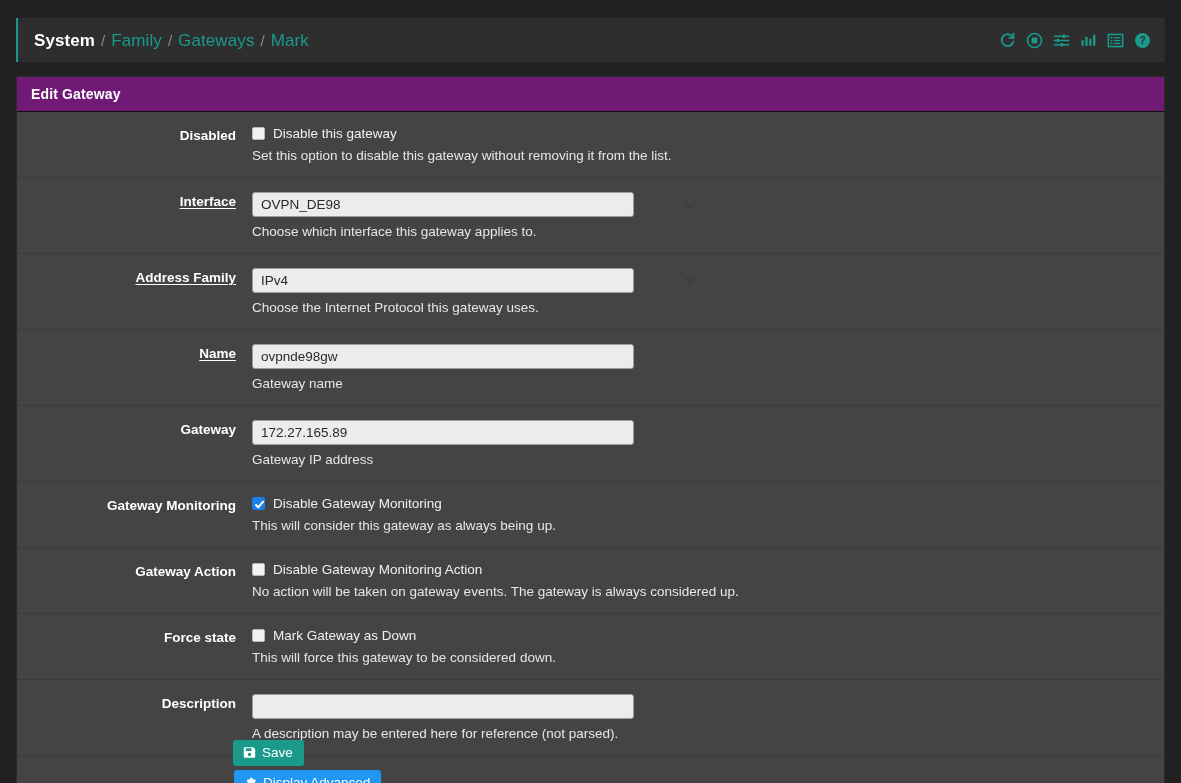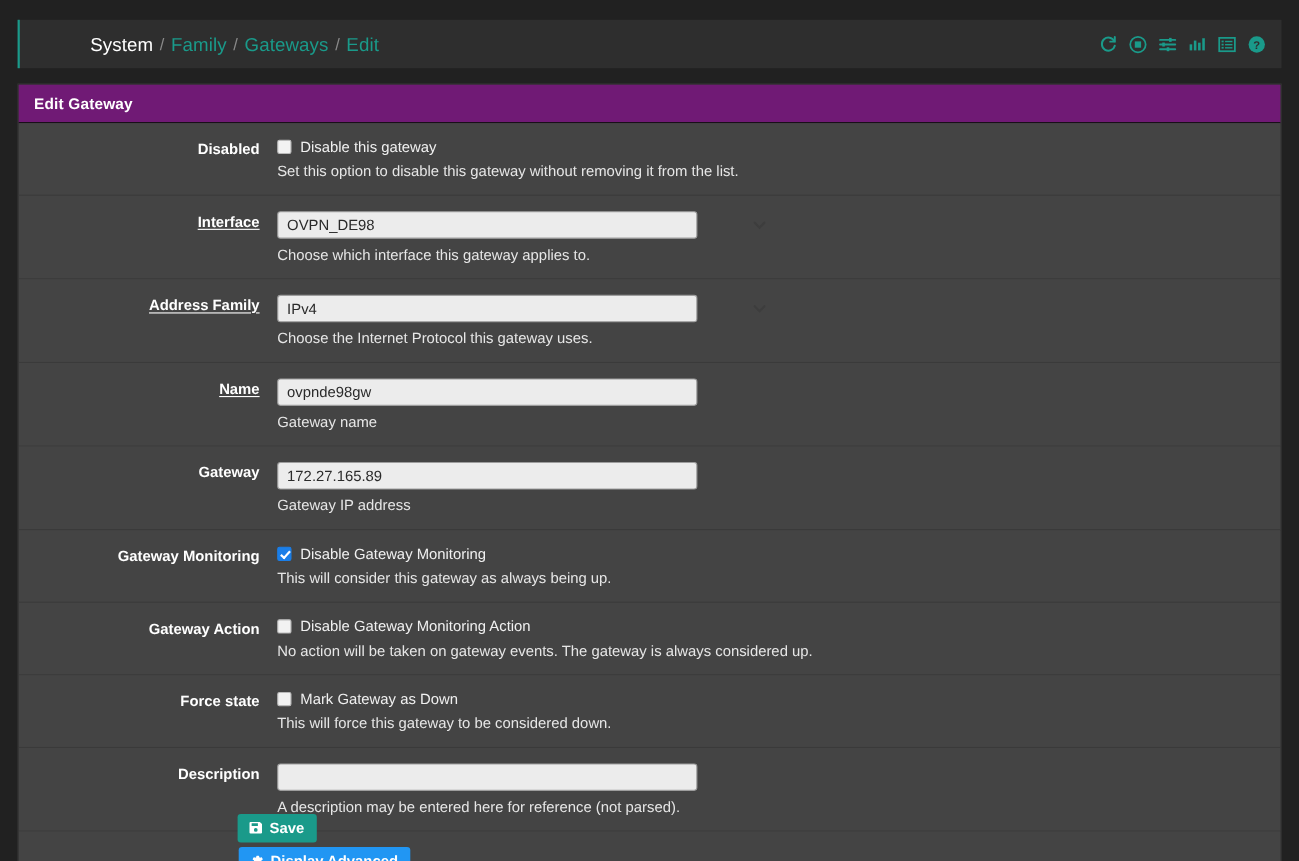--- a/index.html
+++ b/index.html
@@ -27,21 +27,21 @@
     display: flex;
     align-items: center;
     padding: 0 14px 0 16px;
   }
   .crumbs { display: flex; align-items: center; flex: 1 1 auto; }
   .crumb {
     font-size: 17px;
     line-height: 1;
     letter-spacing: .1px;
   }
-  .crumb.current { color: #ffffff; font-weight: normal; margin-left: 48px; }
+  .crumb.current { color: #ffffff; font-weight: bold; }
   .crumb.link { color: #1a9a8a; font-weight: normal; }
   .crumb-sep {
     color: #8a8a8a;
     font-size: 15px;
     margin: 0 6px;
   }
   .header-icons {
     display: flex;
     align-items: center;
     gap: 10px;
@@ -177,25 +177,26 @@
   .footer-spacer { width: 200px; min-width: 200px; }
 
   .btn {
     display: inline-flex;
     align-items: center;
     gap: 6px;
     border: none;
     border-radius: 3px;
     font-family: "Liberation Sans", sans-serif;
     font-size: 13.5px;
-    font-weight: bold;
+    font-weight: normal;
     color: #ffffff;
     cursor: pointer;
     padding: 6px 11px 6px 10px;
     line-height: 1;
+    margin-left: 17px;
   }
   .btn-info { background: #2196f3; }
   .btn-save { background: #1a9a8a; }
   .btn svg { display: block; }
 
   .save-area {
     position: absolute;
     left: 16px;
     width: 1149px;
     padding-left: 200px;
@@ -208,21 +209,21 @@
 <div class="page">
 
   <div class="header-bar">
     <div class="crumbs">
       <span class="crumb current">System</span>
       <span class="crumb-sep">/</span>
       <span class="crumb link">Family</span>
       <span class="crumb-sep">/</span>
       <span class="crumb link">Gateways</span>
       <span class="crumb-sep">/</span>
-      <span class="crumb link">Edit</span>
+      <span class="crumb link">Mark</span>
     </div>
 
     <div class="header-icons">
       <span class="hicon">
         <svg width="17" height="17" viewBox="0 0 16 16" fill="none" stroke="currentColor" stroke-width="1.7" stroke-linecap="round">
           <path d="M13.2 5.2A5.6 5.6 0 1 0 13.6 9"></path>
           <path d="M13.6 1.6v3.9h-3.9"></path>
         </svg>
       </span>
       <span class="hicon">

